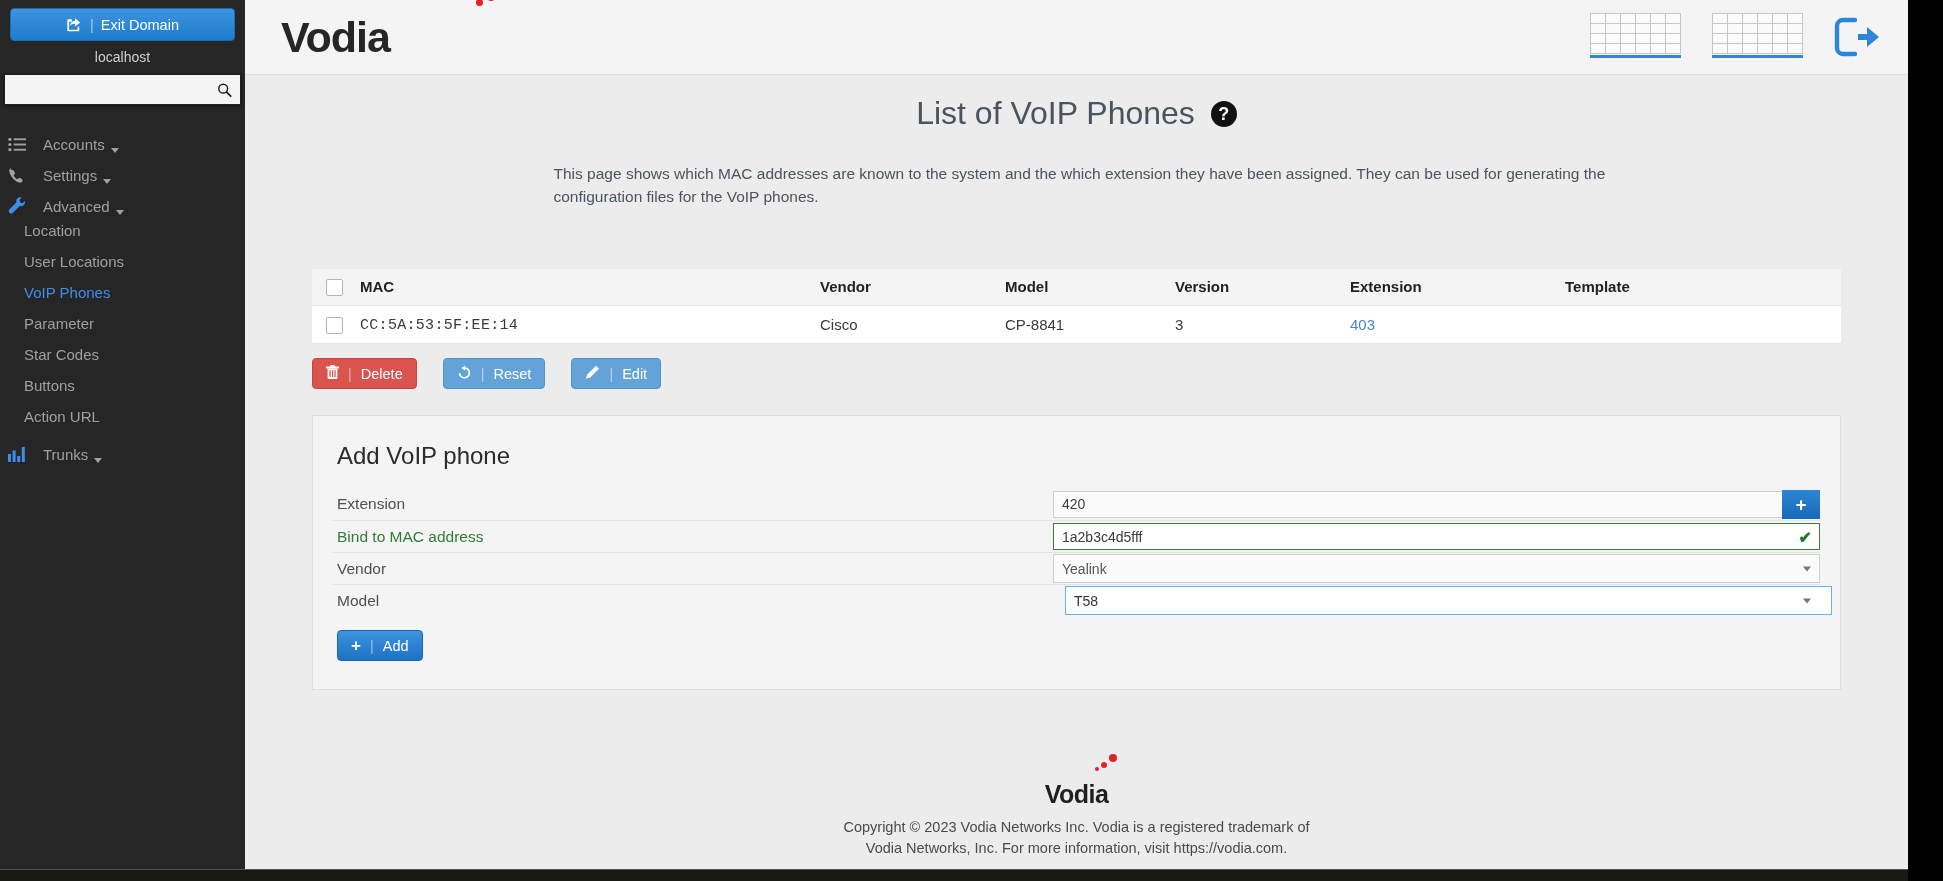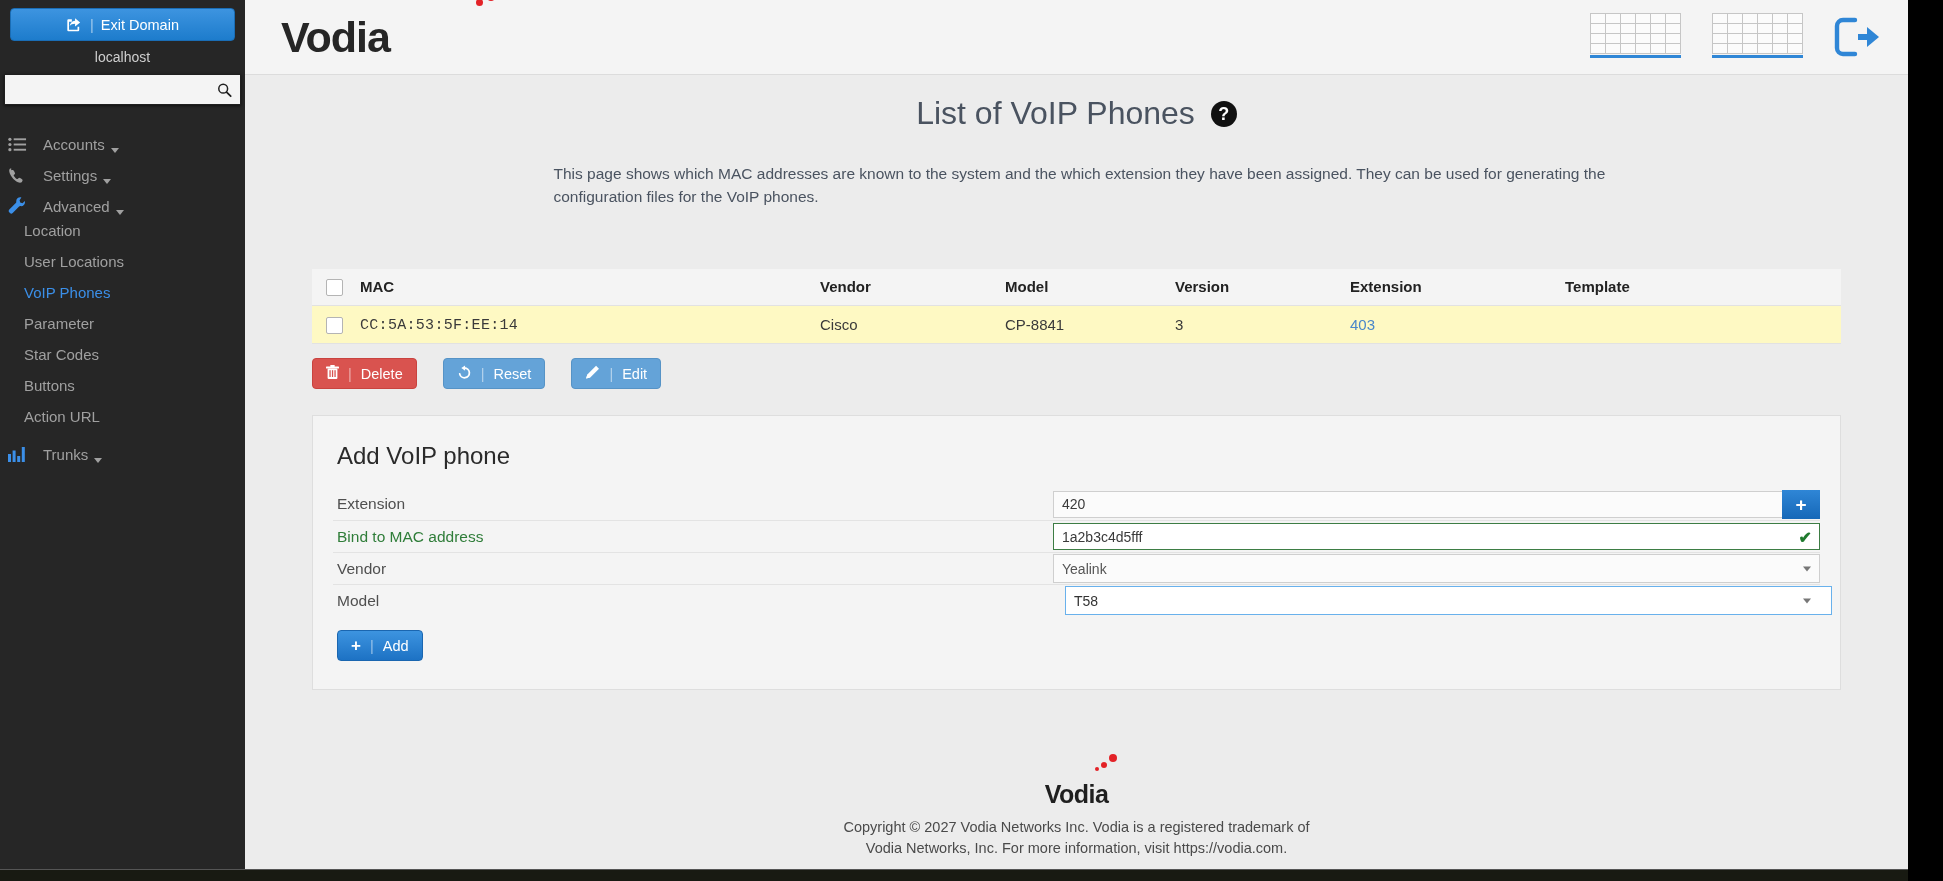--- a/index.html
+++ b/index.html
@@ -179,21 +179,21 @@
   table.phones thead th {
     background: #f4f4f4;
     text-align: left;
     font-weight: bold;
     color: #222;
     padding: 9px 6px;
     font-size: 15px;
     border-bottom: 1px solid #e2e2e2;
   }
   table.phones tbody td {
-    background: #fef9c3;
+    background: #ffffff;
     padding: 9px 6px;
     border-bottom: 1px solid #e2e2e2;
     color: #3a3a3a;
   }
   td.mac, th.mac { width: 460px; }
   td.mac .macval { font-family: "Liberation Mono", monospace; font-size: 15px; letter-spacing: .3px;}
   th.cb, td.cb { width: 42px; padding-left: 14px !important; }
   th.vendor, td.vendor { width: 185px; }
   th.model, td.model { width: 170px; }
   th.version, td.version { width: 175px; }
@@ -671,21 +671,21 @@
 
       <div class="footer">
         <div class="flogo">
           <span>Vodia</span>
           <span>
             <span class="fd" style="width:4px;height:4px;left:50px;top:-9px;"></span>
             <span class="fd" style="width:6px;height:6px;left:56px;top:-14px;"></span>
             <span class="fd" style="width:8px;height:8px;left:64px;top:-22px;"></span>
           </span>
         </div>
-        <div>Copyright © 2027 Vodia Networks Inc. Vodia is a registered trademark of</div>
+        <div>Copyright © 2023 Vodia Networks Inc. Vodia is a registered trademark of</div>
         <div>Vodia Networks, Inc. For more information, visit https://vodia.com.</div>
       </div>
 
     </div>
   </div>
 
   <div class="scroll-gutter"></div>
   <div class="bottom-strip"></div>
 </div>
 

